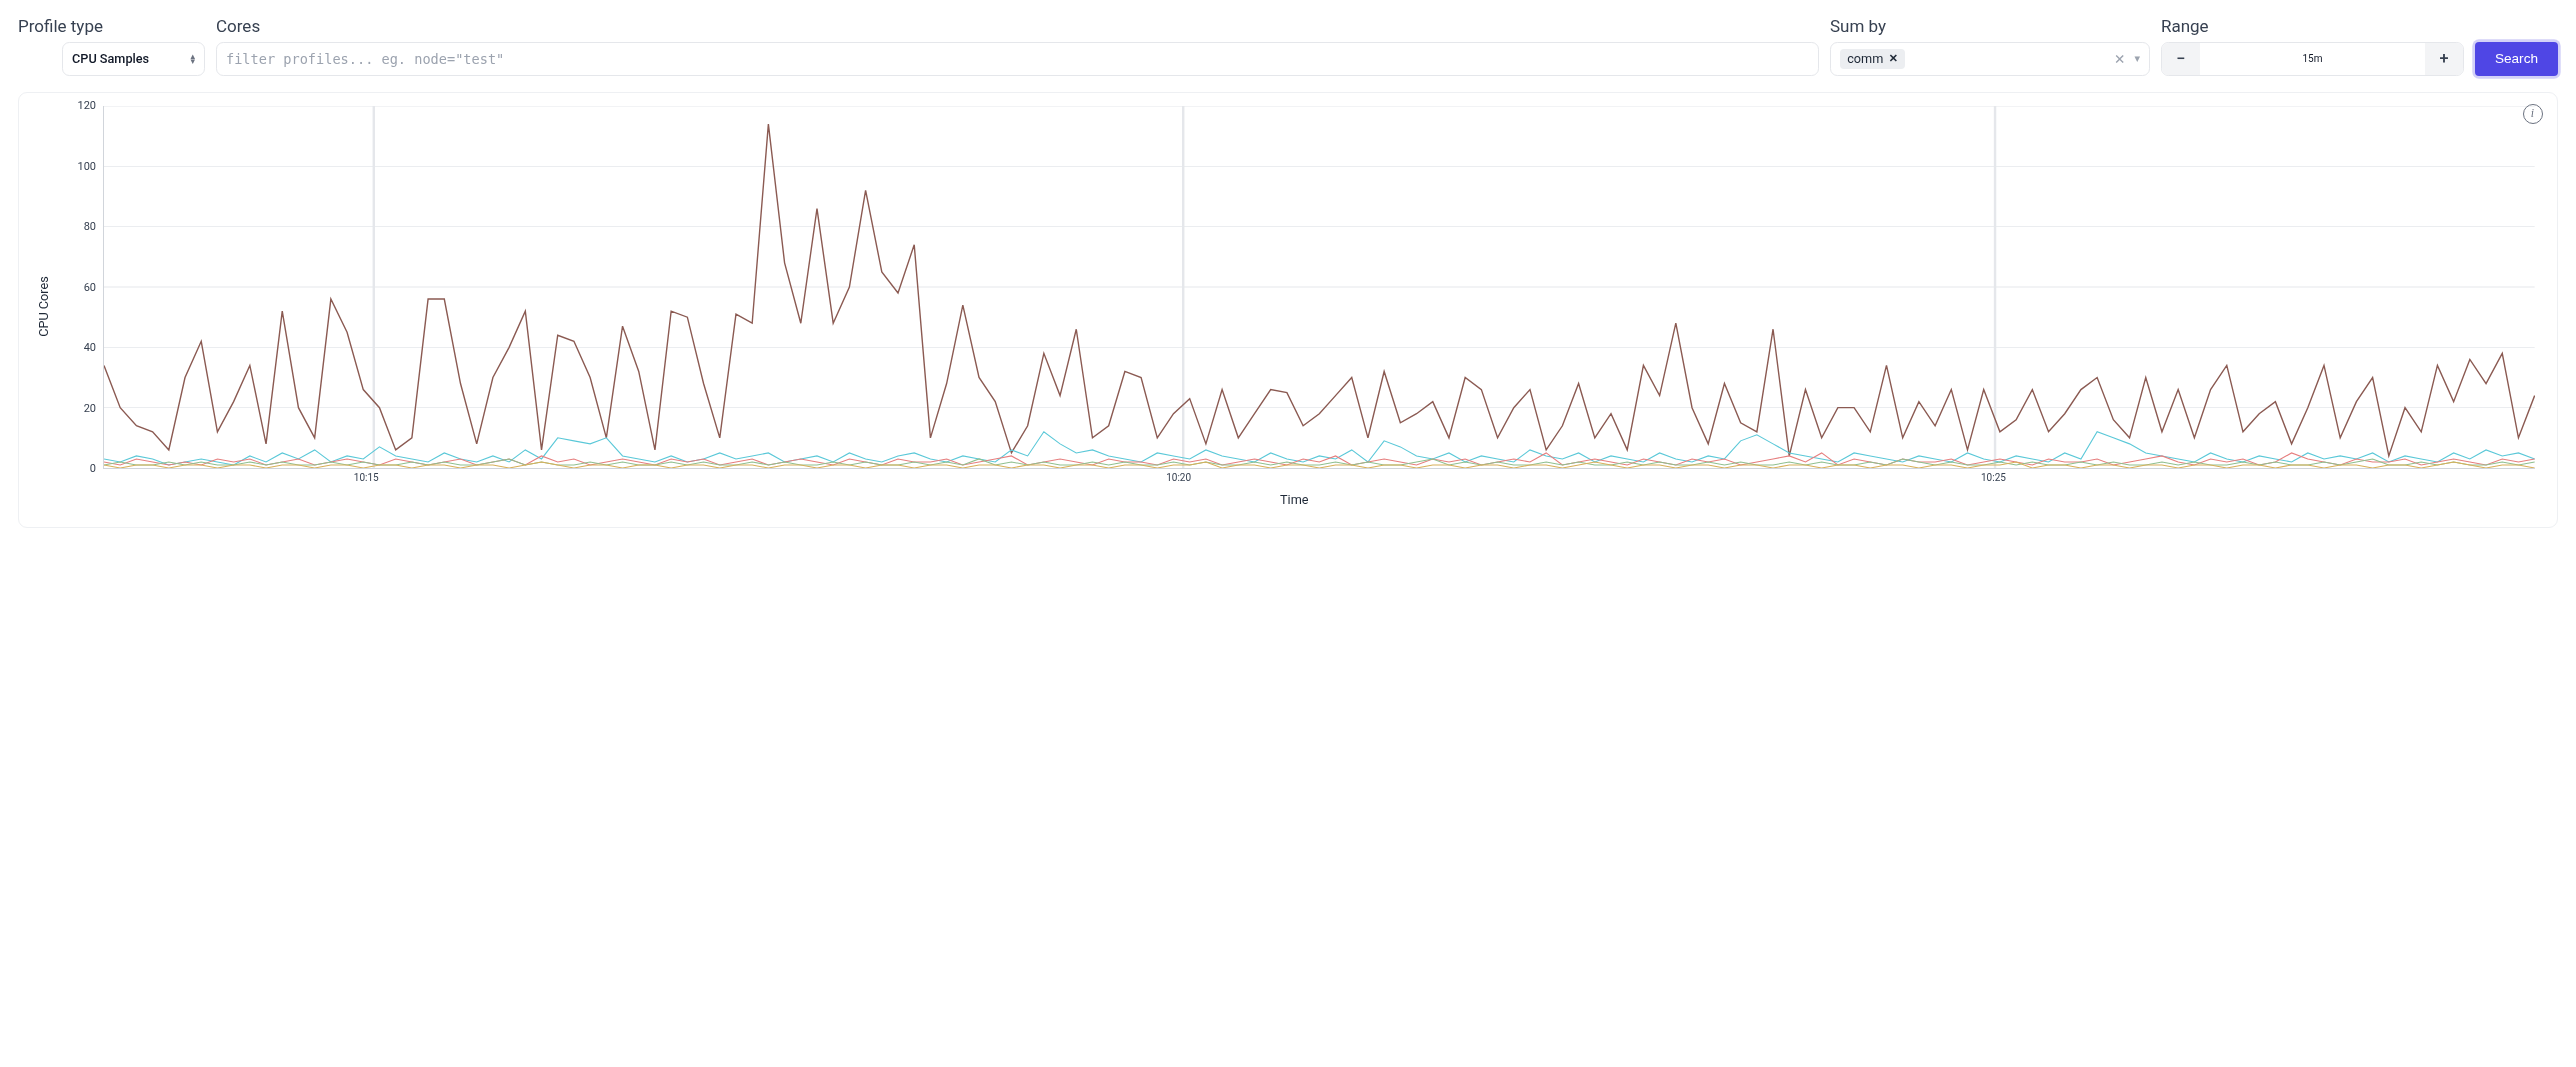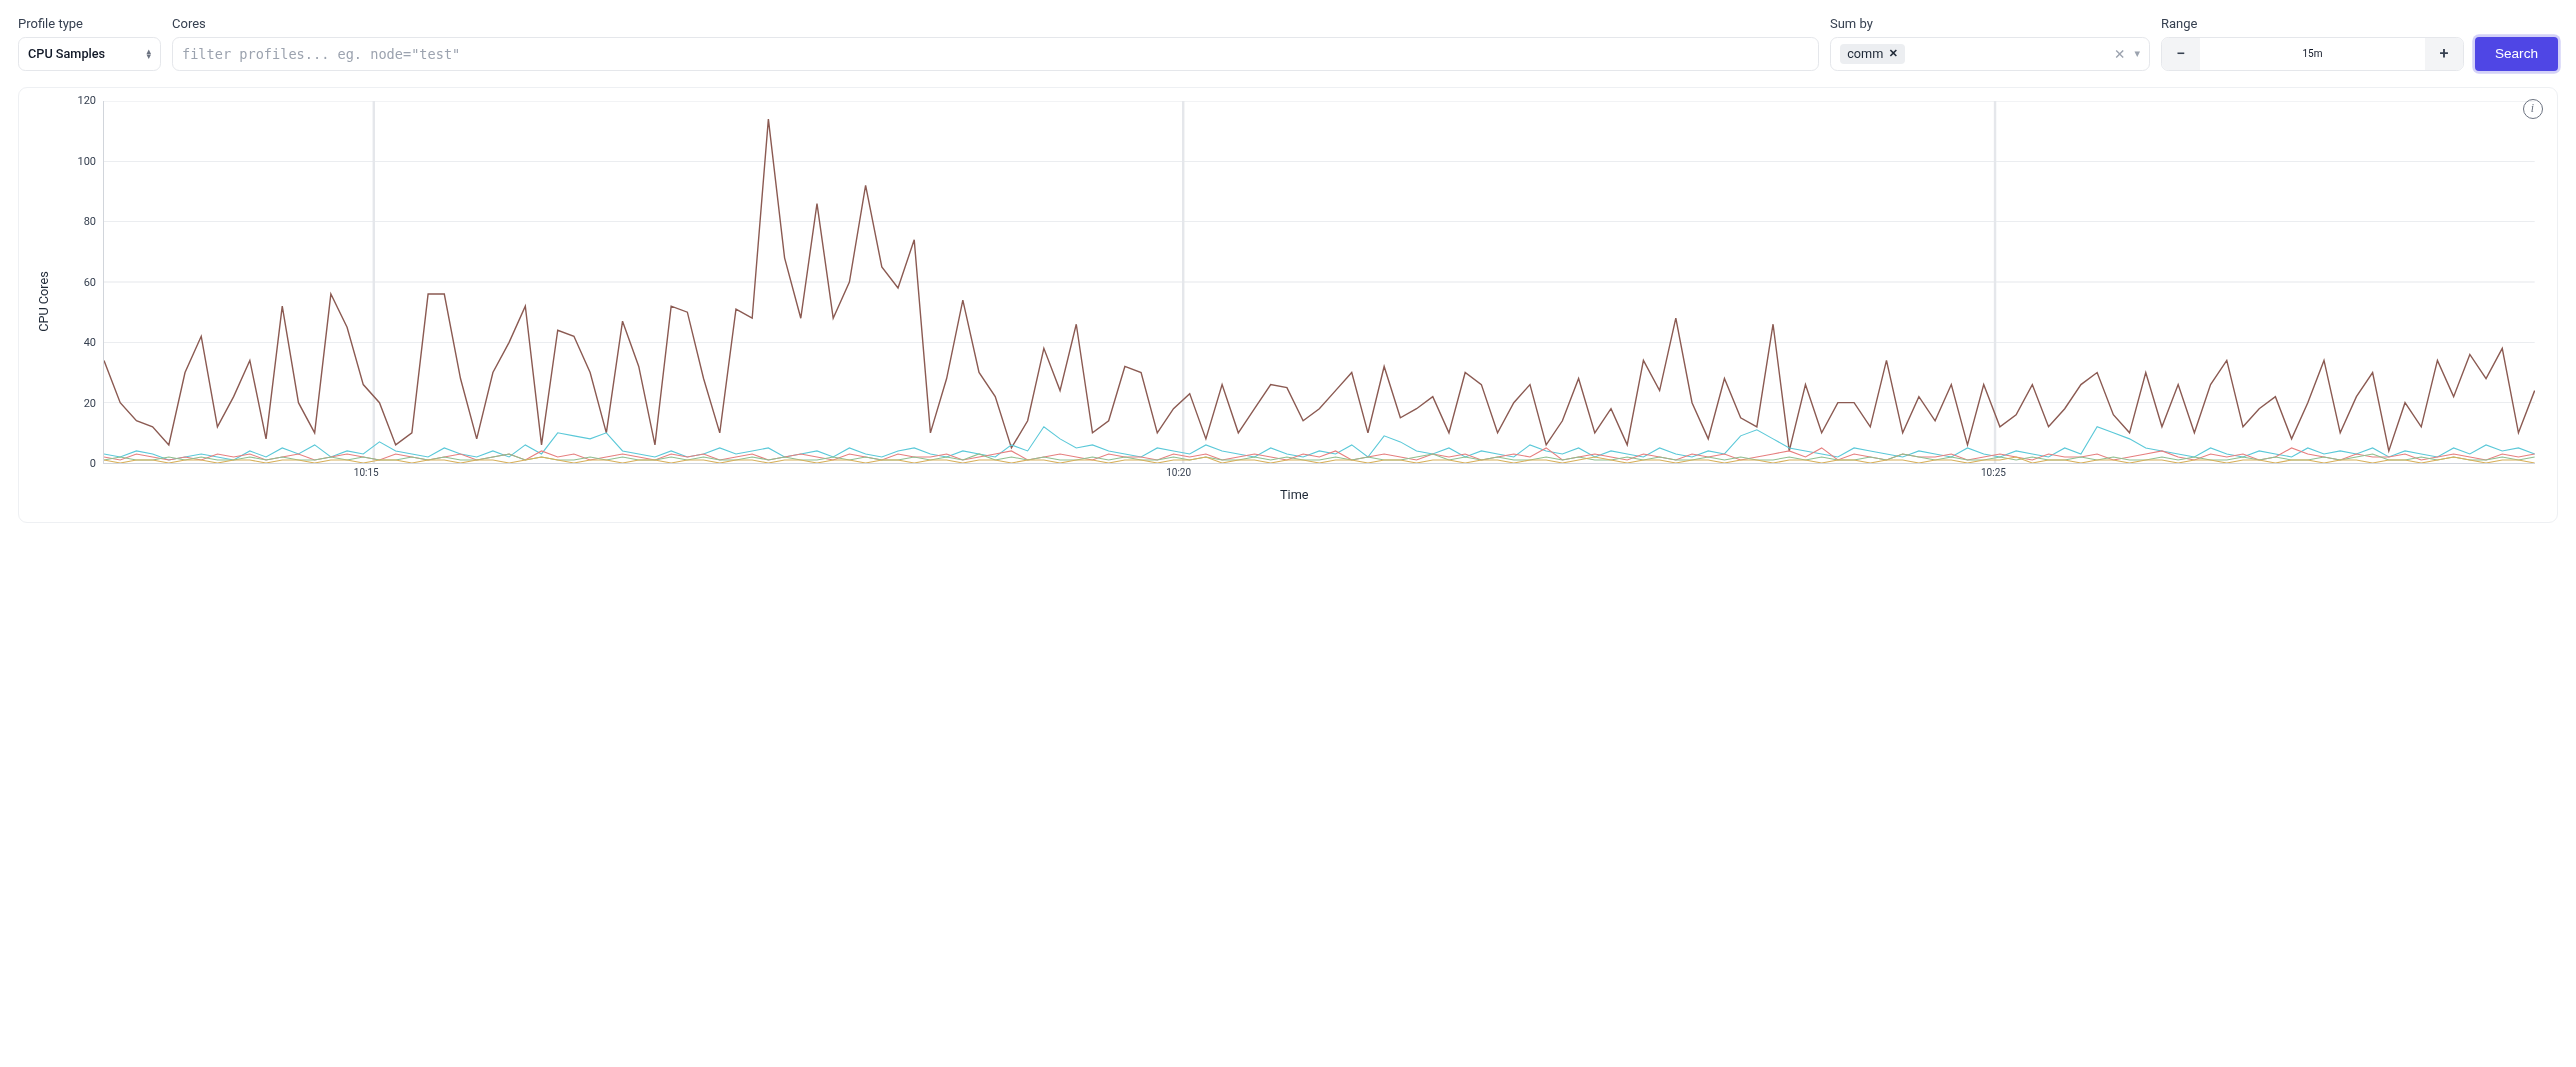--- a/index.html
+++ b/index.html
@@ -9,32 +9,32 @@
     padding: 16.3px 18px;
     color: #1f2937;
   }
   .controls-row {
     display: flex;
     gap: 11px;
     align-items: flex-end;
     margin-bottom: 16.3px;
   }
   .control-group { display: flex; flex-direction: column; gap: 5.4px; }
-  .control-label { font-size: 13px; color: #374151; font-weight: 400; }
+  .control-label { font-size: 17px; color: #374151; font-weight: 400; }
   .select-box, .input-box, .range-box, .multiselect-box {
     border: 0.9px solid #e5e7eb;
     border-radius: 7.3px;
     background: #fff;
     height: 34px;
     display: flex;
     align-items: center;
     padding: 0 9px;
     font-size: 12.7px;
   }
-  .select-box { width: 143px; justify-content: space-between; cursor: pointer; }
+  .select-box { width: 143px; justify-content: space-between; cursor: pointer; margin-left: 44px; }
   .select-box .value { font-weight: 500; color: #111827; }
   .updown { font-size: 9px; color: #6b7280; line-height: 4.5px; display:flex; flex-direction:column; gap:0.9px; }
   .query-group { flex: 1 1 auto; }
   .input-box { width: 100%; }
   .input-box input {
     border: none; outline: none; width: 100%;
     font-family: ui-monospace, Menlo, Consolas, monospace;
     font-size: 13.6px; color: #374151; background: transparent;
   }
   .input-box input::placeholder { color: #9ca3af; }

